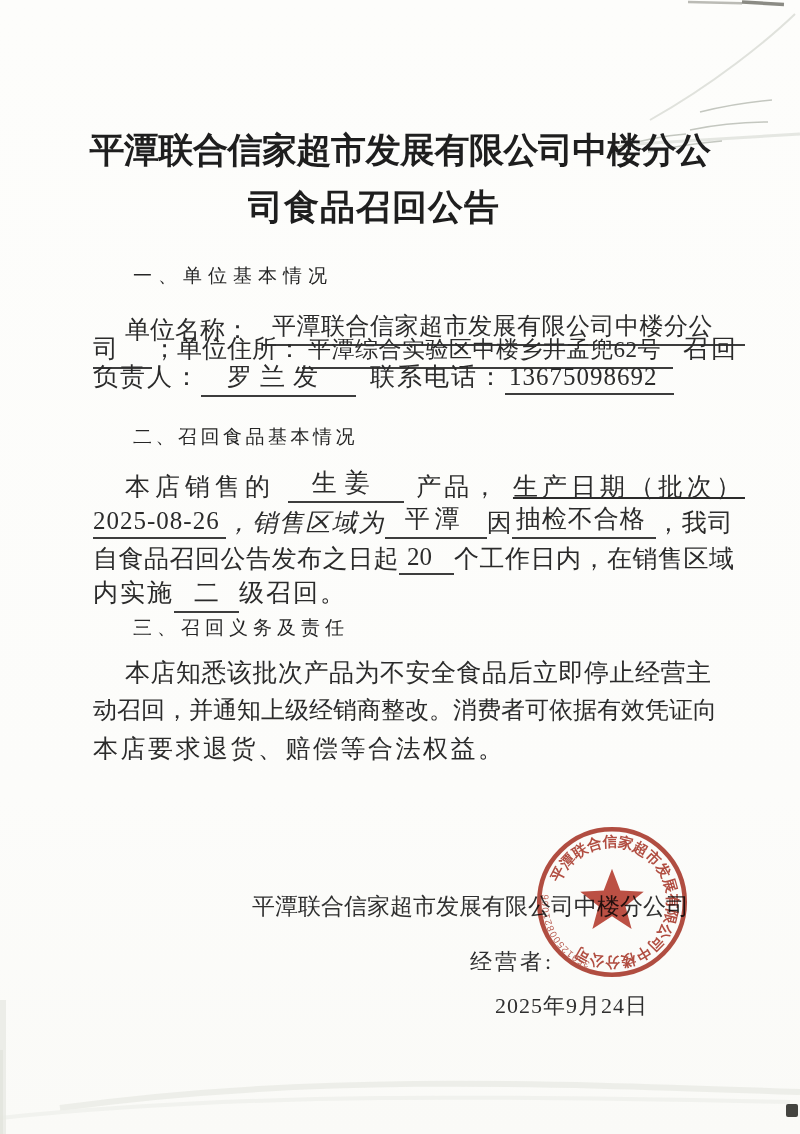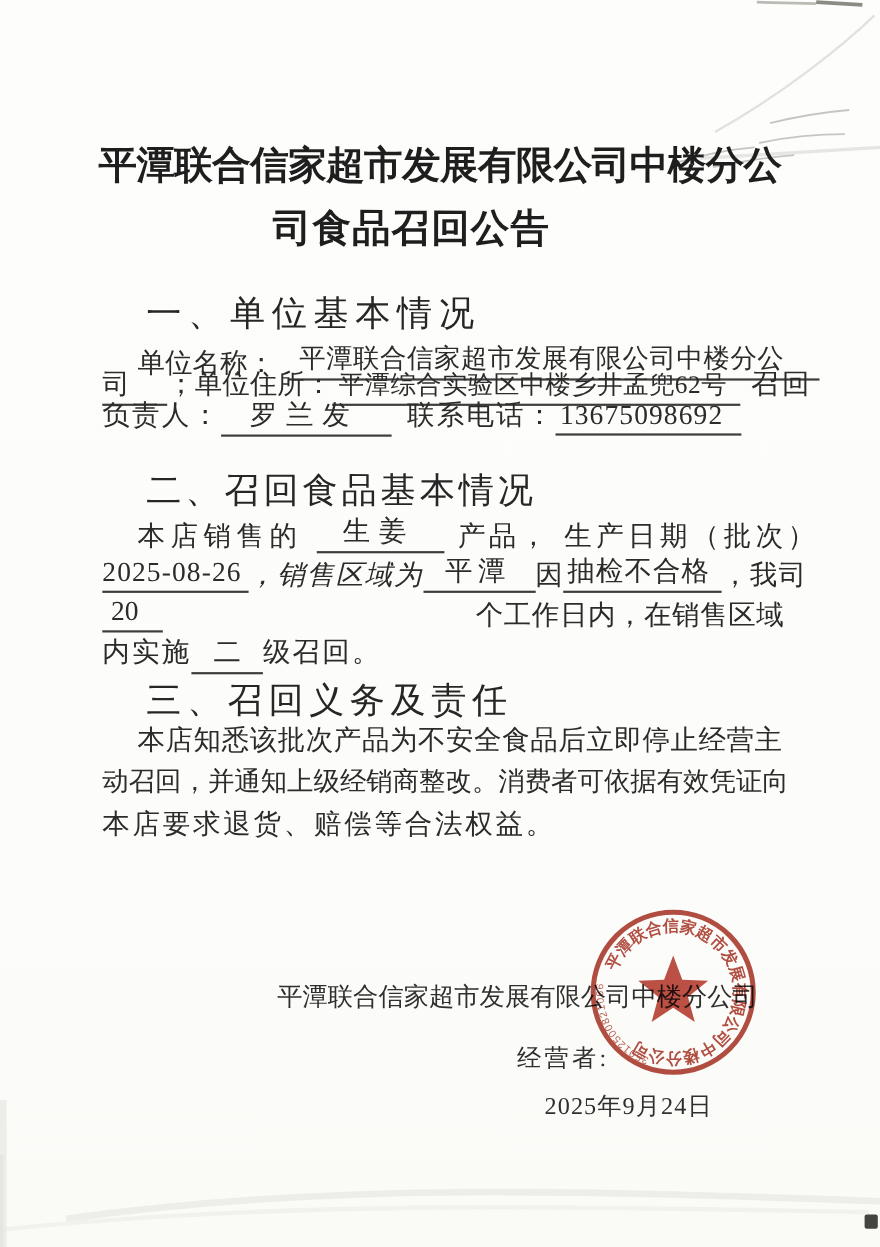--- a/index.html
+++ b/index.html
@@ -16,27 +16,27 @@
   .textlayer{position:absolute;left:0;top:0;width:708px;height:1134px;z-index:2;}
   .title{
     position:absolute;top:122px;left:0;width:800px;
     text-align:center;font-size:35px;font-weight:bold;
     line-height:57px;letter-spacing:-0.5px;color:#1e1e1e;margin:0;
   }
   .title .t2{margin-right:52px;letter-spacing:1px;}
   .row{position:absolute;left:93px;width:620px;font-size:25px;white-space:nowrap;}
   .flex{display:flex;justify-content:space-between;align-items:flex-end;}
   .ind{padding-left:32px;}
-  .hd{position:absolute;left:133px;font-size:32px;white-space:nowrap;color:#262626;}
+  .hd{position:absolute;left:133px;font-size:19px;white-space:nowrap;color:#262626;}
   .u{display:inline-block;border-bottom:2px solid #3d3d3d;padding-bottom:2px;}
   .sig{position:absolute;white-space:nowrap;color:#2f2f2f;}
   .seal{position:absolute;left:516px;top:806px;z-index:3;mix-blend-mode:multiply;opacity:.92;}
   .ls0{letter-spacing:0;} .ls05{letter-spacing:.5px;} .ls1{letter-spacing:1px;}
   .ls15{letter-spacing:1.5px;font-style:italic;} .ls2{letter-spacing:2px;} .ls25{letter-spacing:2.5px;}
-  .ls3{letter-spacing:3px;} .ls35{letter-spacing:3.5px;} .ls4{letter-spacing:4px;}
+  .ls3{letter-spacing:3px;} .ls35{letter-spacing:3.5px;} .ls4{letter-spacing:4px;text-decoration:underline;}
   .ls5{letter-spacing:5px;} .ls6{letter-spacing:6px;} .ls8{letter-spacing:8px;}
   .f24{font-size:24px;} .f23{font-size:23px;} .f22{font-size:22px;}
 </style>
 </head>
 <body>
 
 <div class="page">
 
   <svg class="artifacts" width="800" height="1134" viewBox="0 0 800 1134">
     <path d="M688,2 L742,3.2" stroke="#6b6b60" stroke-width="2.5" opacity="0.45" fill="none"></path>
@@ -90,20 +90,21 @@
     <div class="row flex" style="top:502px">
       <span class="u ls1" style="padding-right:6px">2025-08-26</span>
       <span class="ls15">，销售区域为</span>
       <span class="u ls5" style="padding-left:20px;padding-right:22px">平潭</span>
       <span>因</span>
       <span class="u ls1" style="padding-left:4px;padding-right:10px">抽检不合格</span>
       <span class="ls1">，我司</span>
     </div>
 
     <div class="row flex" style="top:542px">
+      <span class="ls05">自食品召回公告发布之日起</span>
       <span class="u" style="padding-left:8px;padding-right:22px">20</span>
       <span class="ls05">个工作日内，在销售区域</span>
     </div>
 
     <div class="row" style="top:576px">
       <span class="ls2">内实施</span><span class="u" style="padding-left:20px;padding-right:20px">二</span><span class="ls2">级召回。</span>
     </div>
 
     <div class="hd ls5" style="top:615px">三、召回义务及责任</div>
 

